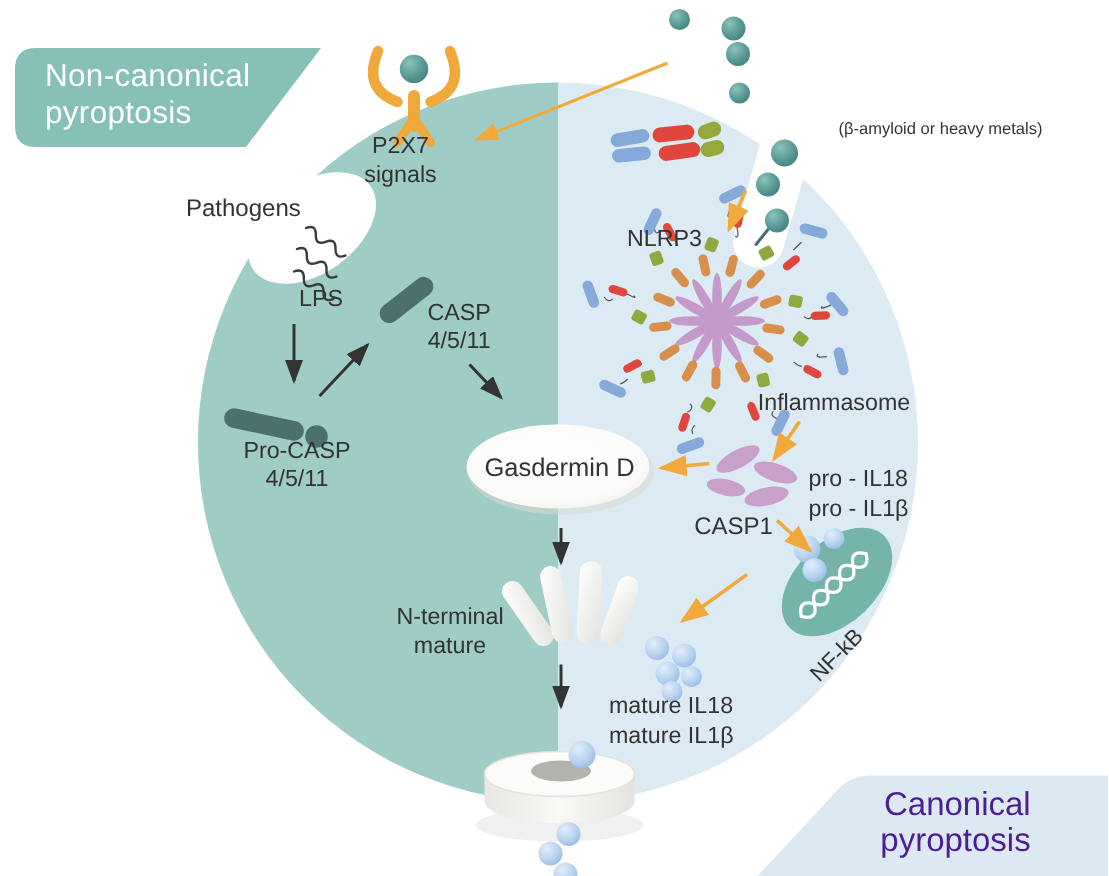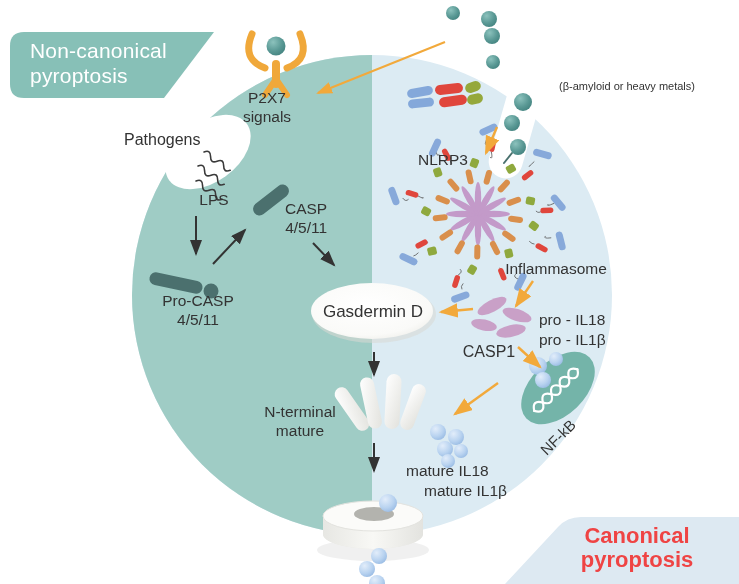--- a/index.html
+++ b/index.html
@@ -4,21 +4,21 @@
 <style>
   html,body{margin:0;padding:0;background:#fff;}
   #stage{position:relative;width:739px;height:584px;overflow:hidden;background:#fff;
          font-family:"Liberation Sans",sans-serif;}
   #gfx{position:absolute;left:0;top:0;}
   .lbl{position:absolute;font-size:15.5px;line-height:19px;color:var(--text,#333);
        white-space:nowrap;z-index:5;}
   .cx{transform:translateX(-50%);} 
   .sm{font-size:11px;}
   .banner-nc{font-size:21px;line-height:25px;color:#fff;font-weight:500;letter-spacing:.2px;}
-  .banner-c{font-size:22px;line-height:24px;color:#ef4444;text-align:center;font-weight:700;}
+  .banner-c{font-size:22px;line-height:24px;color:#4c1d95;text-align:right;font-weight:400;}
   .rot-nfkb{transform:translate(-50%,-50%) rotate(-45deg);font-size:15px;}
   .two-center{text-align:center;}
 </style>
 </head>
 <body>
 
 <div id="stage">
 
 <svg id="gfx" width="739" height="584" viewBox="0 0 739 584">
   <defs>
@@ -292,15 +292,15 @@
 <div class="lbl" style="left:539px;top:330px;">pro - IL1β</div>
 
 <div class="lbl rot-nfkb" style="left:558px;top:437px;">NF-kB</div>
 
 <div class="lbl cx two-center" style="left:300px;top:402px;">
   <div>N-terminal</div>
   <div>mature</div>
 </div>
 
 <div class="lbl" style="left:406px;top:461px;">mature IL18</div>
-<div class="lbl" style="left:406px;top:481px;margin-left:18px;">mature IL1β</div>
+<div class="lbl" style="left:406px;top:481px;">mature IL1β</div>
 
 </div>
 
 </body></html>

